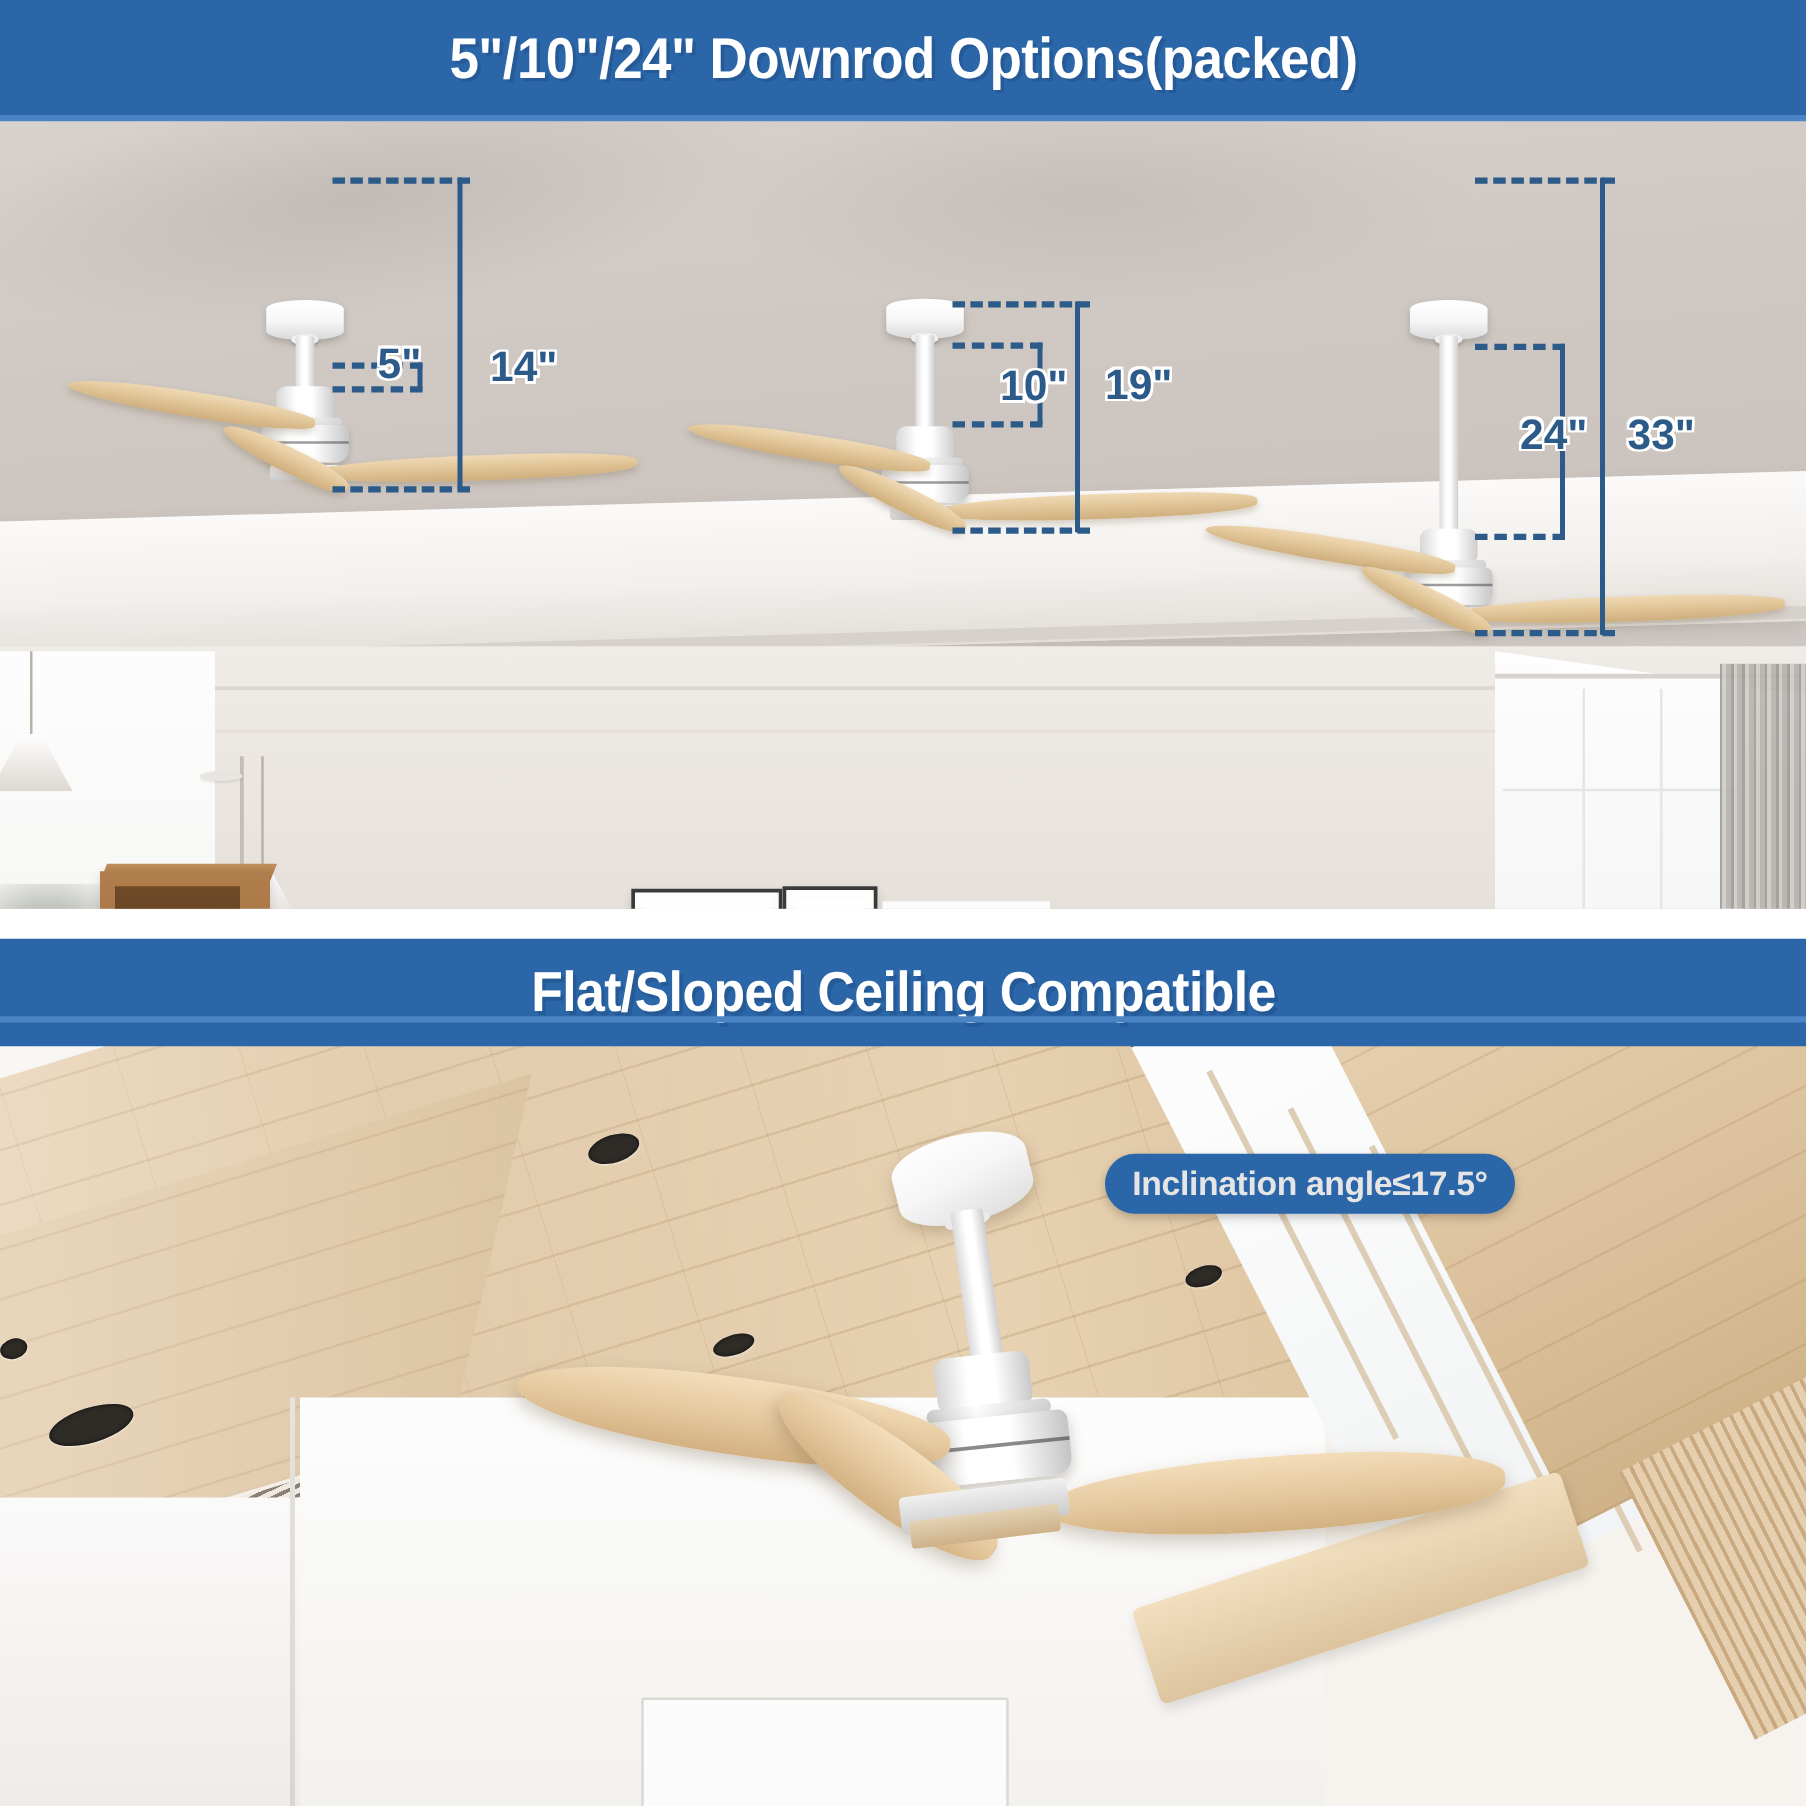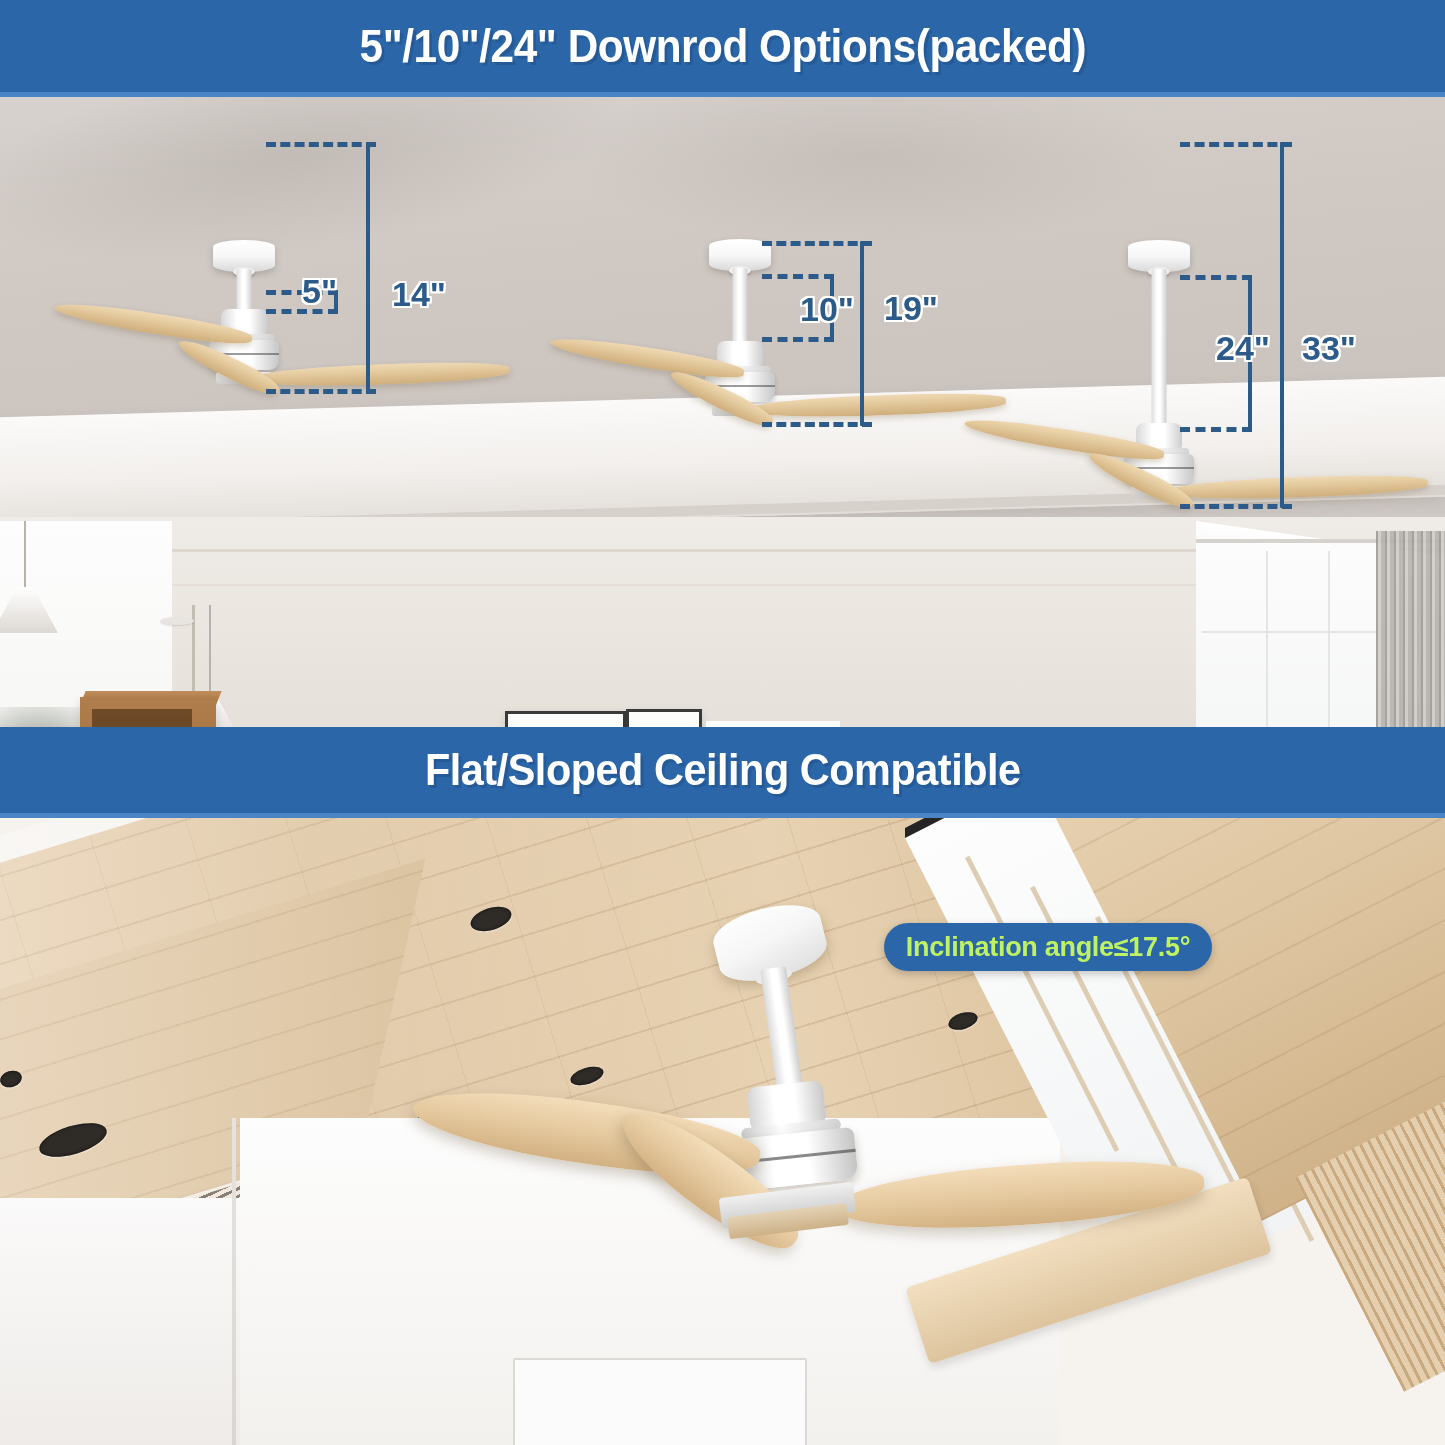--- a/index.html
+++ b/index.html
@@ -10,21 +10,21 @@
   
   .banner{position:absolute;left:0;width:100%;background:#2a66a8;display:flex;
           align-items:center;justify-content:center;z-index:40;}
   .banner-underline{position:absolute;left:0;width:100%;height:5px;background:#4b84c4;z-index:41;}
   .banner-text{
     color:#ffffff;font-family:"Liberation Sans",sans-serif;font-weight:bold;
     font-size:46px;letter-spacing:-0.5px;transform:scaleX(.92);
     text-shadow:3px 3px 0 rgba(30,70,120,.35);white-space:nowrap;}
   #banner-top{top:0;height:92px;}
   #banner-top-ul{top:92px;}
-  #banner-mid{top:727px;height:86px;}
+  #banner-mid{top:751px;height:86px;}
   #banner-mid-ul{top:813px;}
   #banner-mid .banner-text{font-size:45px;}
 
   
   .scene-top{position:absolute;left:0;top:97px;width:1445px;height:630px;overflow:hidden;
     background:#cfc9c5;}
   .ceil-top{position:absolute;left:0;top:0;width:1445px;height:340px;
     background:linear-gradient(175deg,#d8d2ce 0%,#cfc8c3 45%,#c9c2bd 100%);}
   .ceil-shadow1{position:absolute;left:-60px;top:-40px;width:700px;height:200px;
     background:radial-gradient(ellipse at 50% 50%,rgba(150,143,137,.30),rgba(150,143,137,0) 68%);
@@ -208,21 +208,21 @@
   .bhub-b{position:absolute;left:88px;top:312px;width:120px;height:22px;transform:rotate(-7deg);
     background:linear-gradient(180deg,#e3d2b4,#cdb188);border-radius:3px;}
   .bblade{position:absolute;border-radius:50% 45% 45% 50%;
     background:linear-gradient(180deg,#f3ddba 0%,#e6caa0 48%,#d2b182 100%);
     box-shadow:0 6px 14px rgba(110,90,60,.30);}
 
   
   .badge{position:absolute;background:#2a66a8;border-radius:40px;
     display:flex;align-items:center;justify-content:center;
     box-shadow:0 3px 8px rgba(0,0,0,.22);z-index:30;}
-  .badge-text{color:#bef264;font-weight:bold;font-size:27px;letter-spacing:-.3px;
+  .badge-text{color:#e5e5e5;font-weight:bold;font-size:27px;letter-spacing:-.3px;
     font-family:"Liberation Sans",sans-serif;white-space:nowrap;}
 </style>
 </head>
 <body>
 
 <div class="page">
 
   <div class="banner" id="banner-top">
     <div class="banner-text">5"/10"/24" Downrod Options(packed)</div>
   </div>

